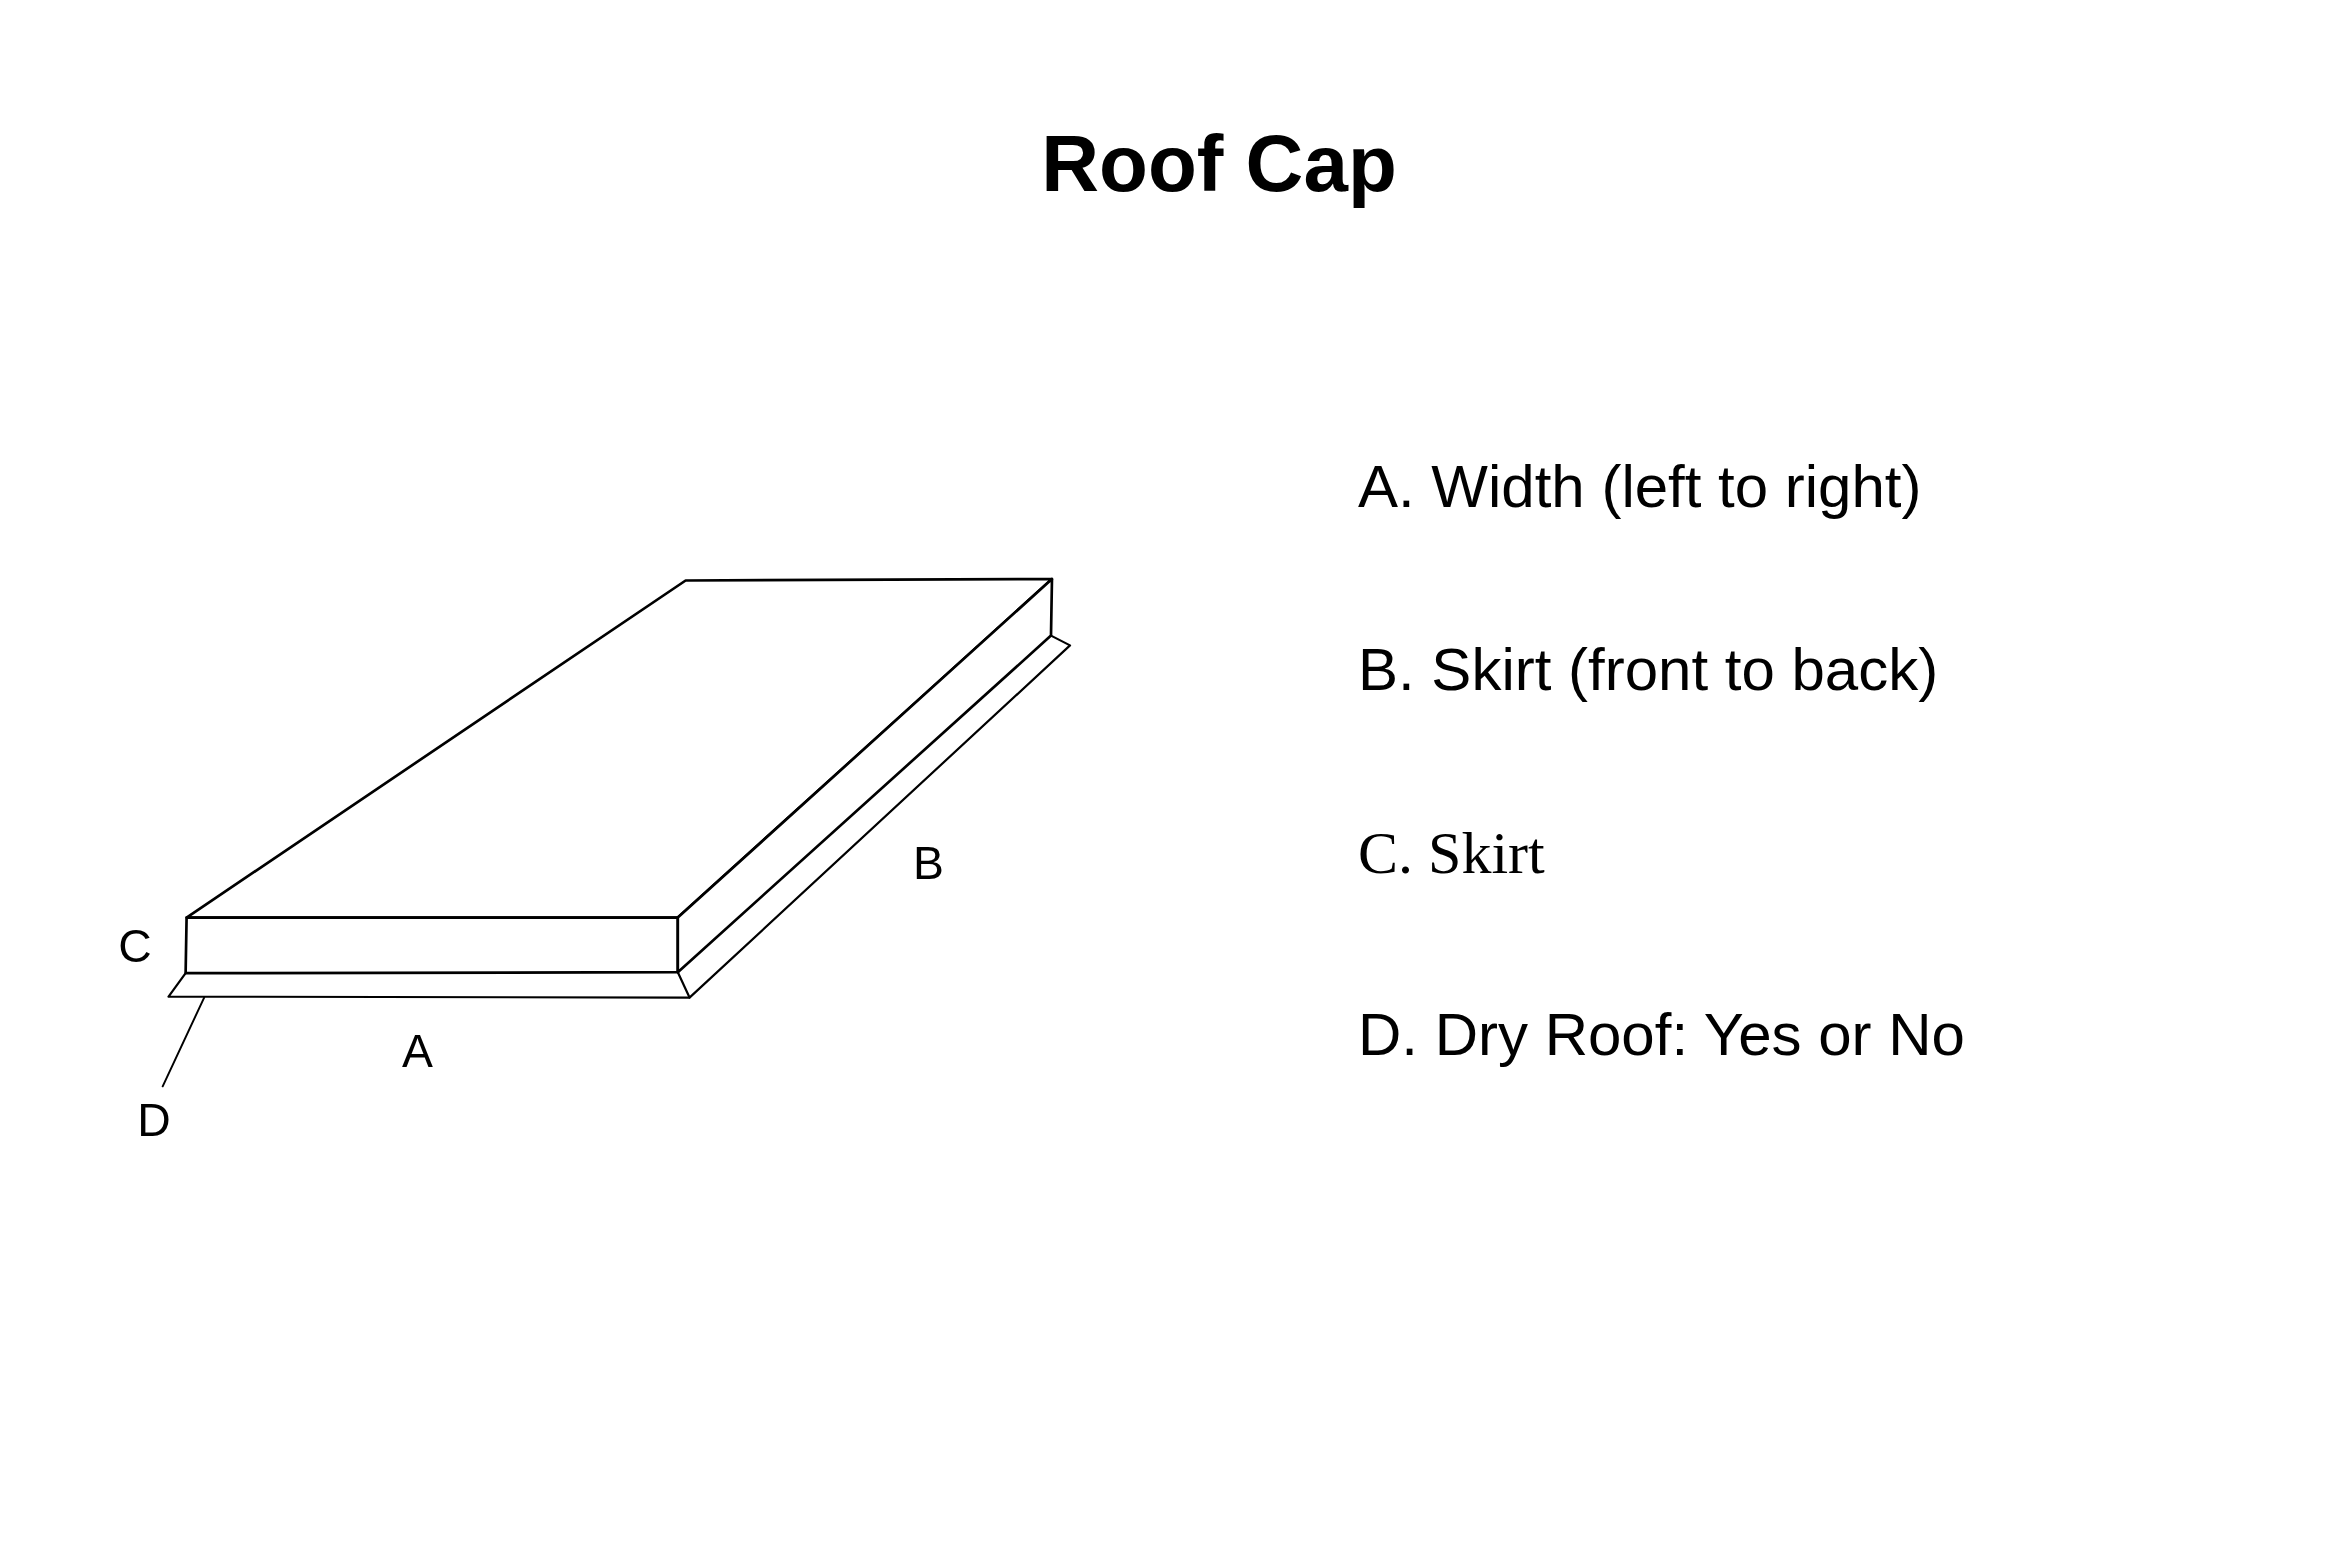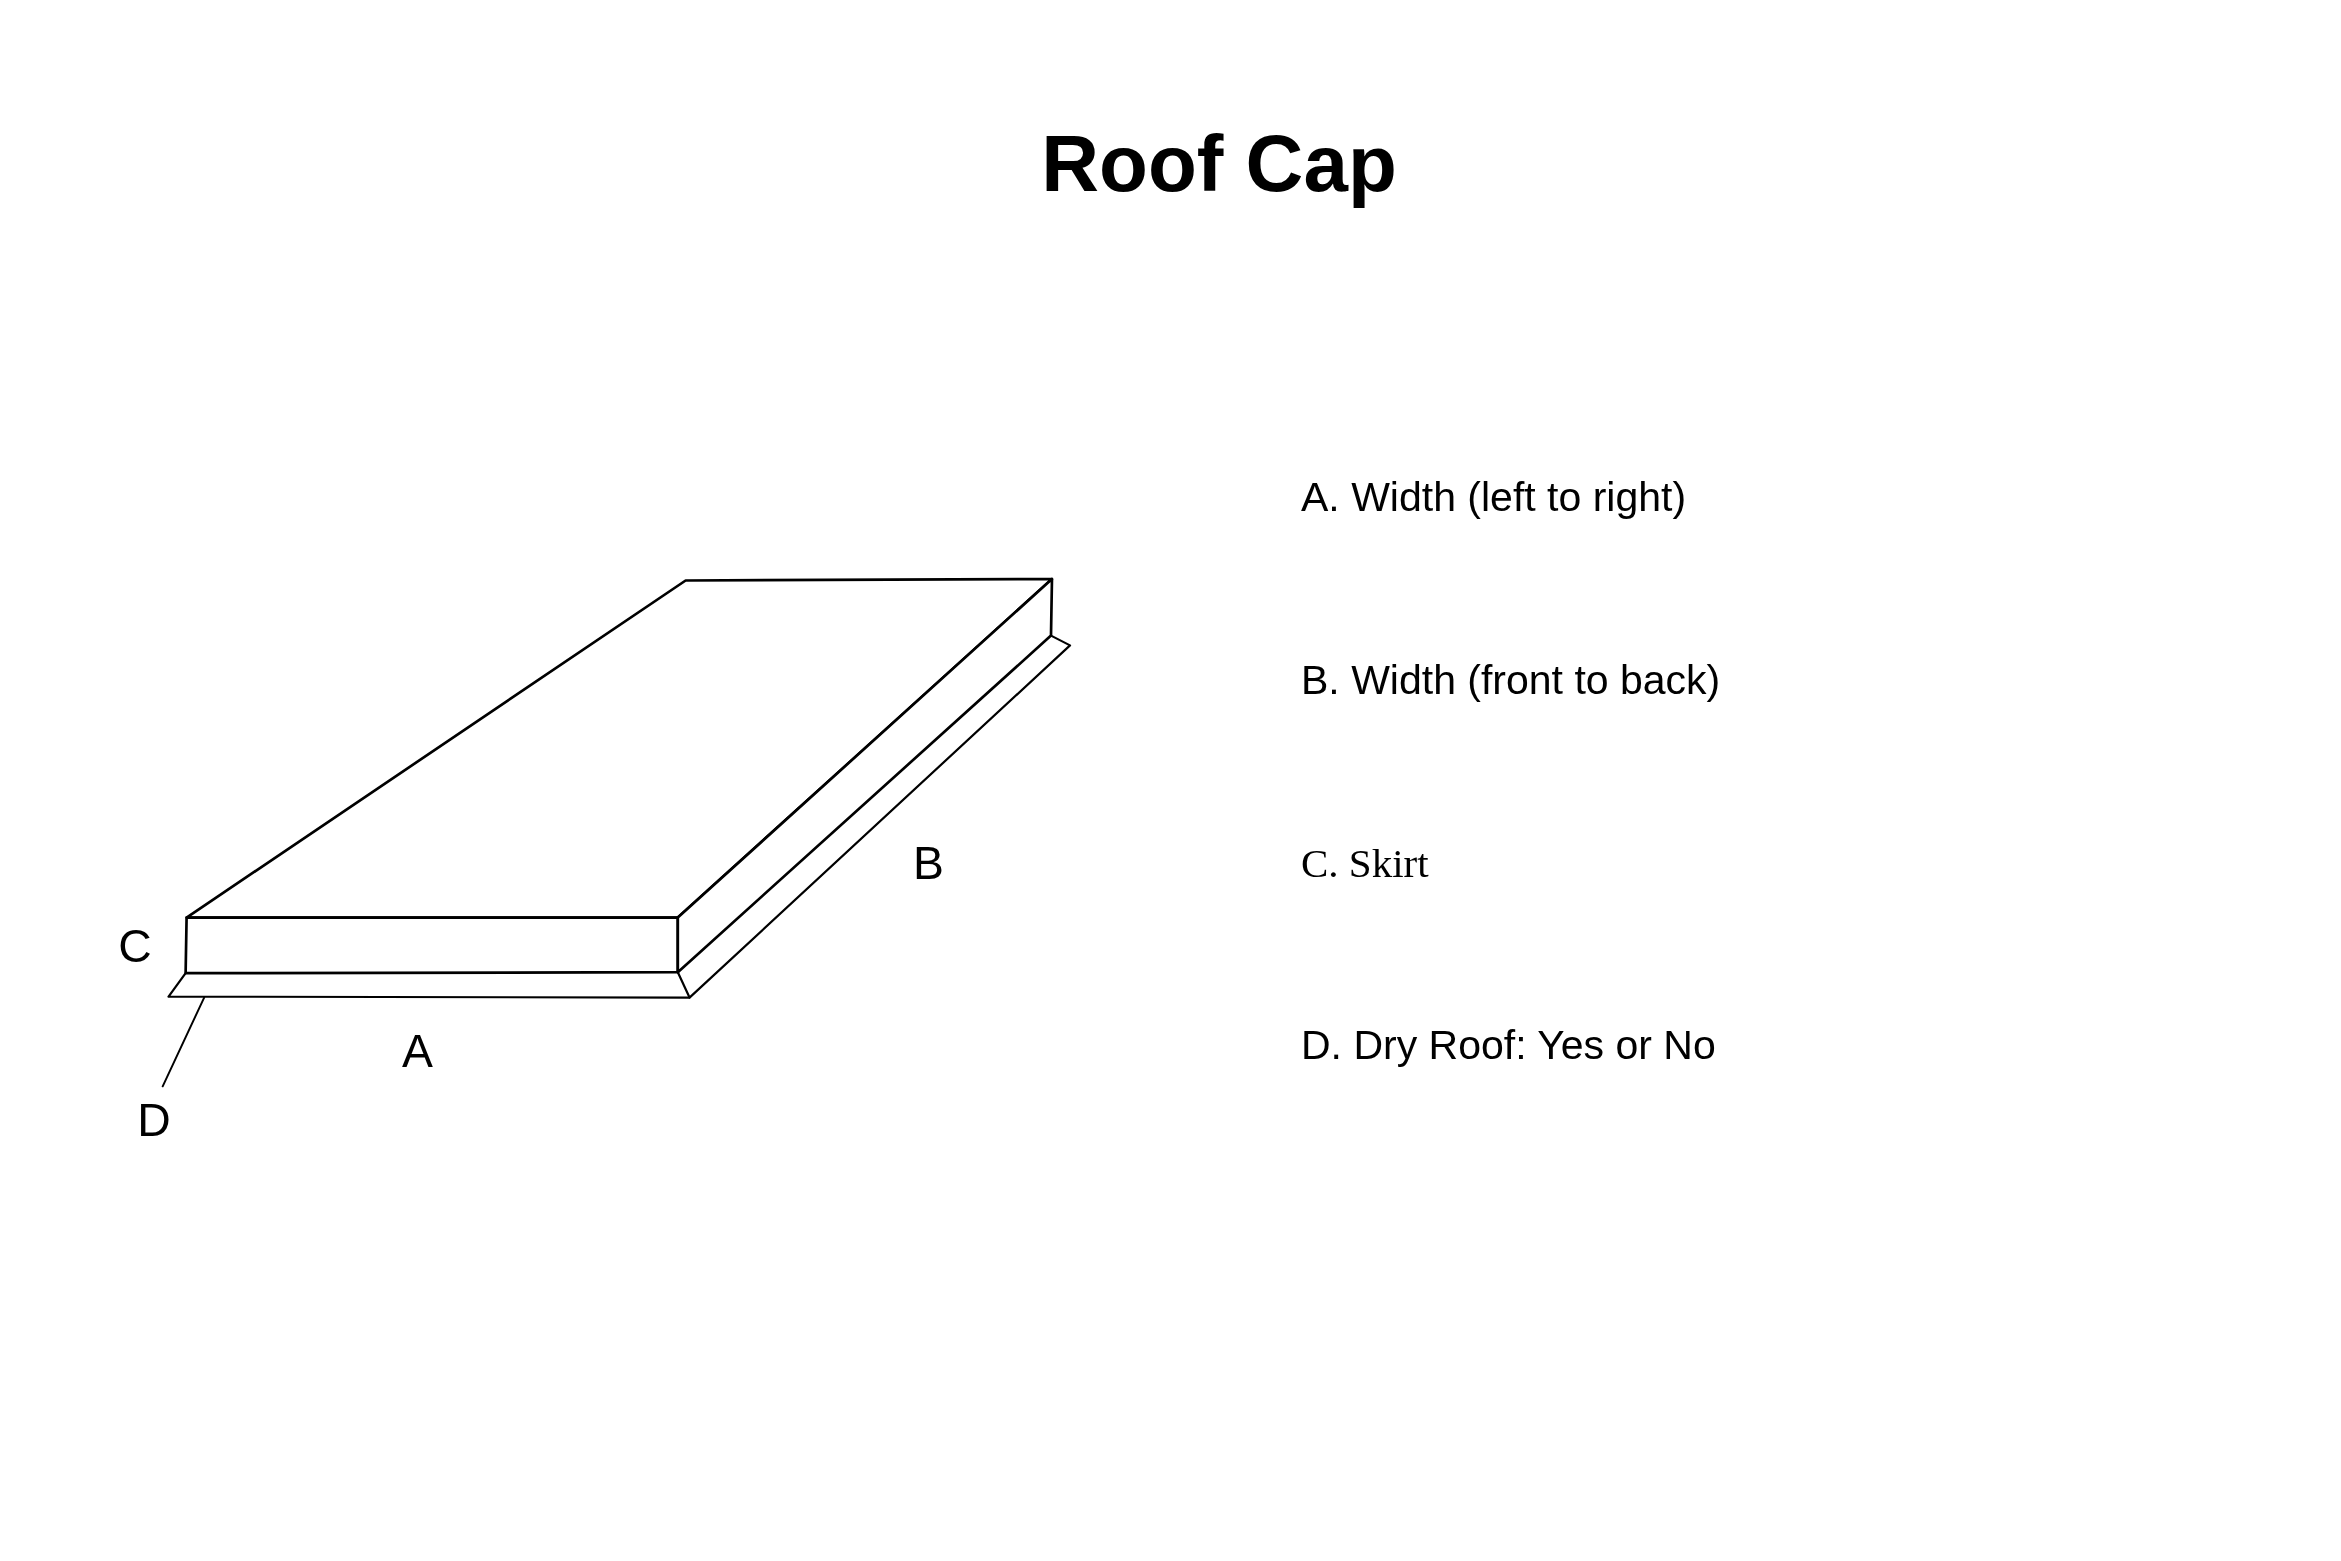--- a/index.html
+++ b/index.html
@@ -52,26 +52,25 @@
     fill: none;
     stroke-width: 4px;
   }
   .part-label {
     font-family: "Liberation Sans", "DejaVu Sans", sans-serif;
     font-size: 95px;
     fill: #000000;
   }
   .legend-item {
     position: absolute;
-    left: 1301px;
-    font-size: 41px;
+    left: 1358px;
+    font-size: 60px;
     line-height: 1;
     white-space: nowrap;
     color: #000000;
-    margin-top: 20px;
   }
   .legend-item-a { top: 457px; }
   .legend-item-b { top: 640px; }
   .legend-item-c { top: 823px; font-family: Liberation Serif, serif; }
   .legend-item-d { top: 1005px; }
 </style>
 </head>
 <body>
 
 <h1 class="page-title">Roof Cap</h1>
@@ -91,17 +90,17 @@
   <path class="leader" d="M 418 2045 L 333 2227"></path>
 
   <text class="part-label" x="855" y="2187" text-anchor="middle">A</text>
   <text class="part-label" x="1903" y="1802" text-anchor="middle">B</text>
   <text class="part-label" x="276" y="1972" text-anchor="middle">C</text>
   <text class="part-label" x="315" y="2328" text-anchor="middle">D</text>
 </svg>
 
 <div class="legend">
   <div class="legend-item legend-item-a">A. Width (left to right)</div>
-  <div class="legend-item legend-item-b">B. Width (front to back)</div>
+  <div class="legend-item legend-item-b">B. Skirt (front to back)</div>
   <div class="legend-item legend-item-c">C. Skirt</div>
   <div class="legend-item legend-item-d">D. Dry Roof: Yes or No</div>
 </div>
 
 
 </body></html>

